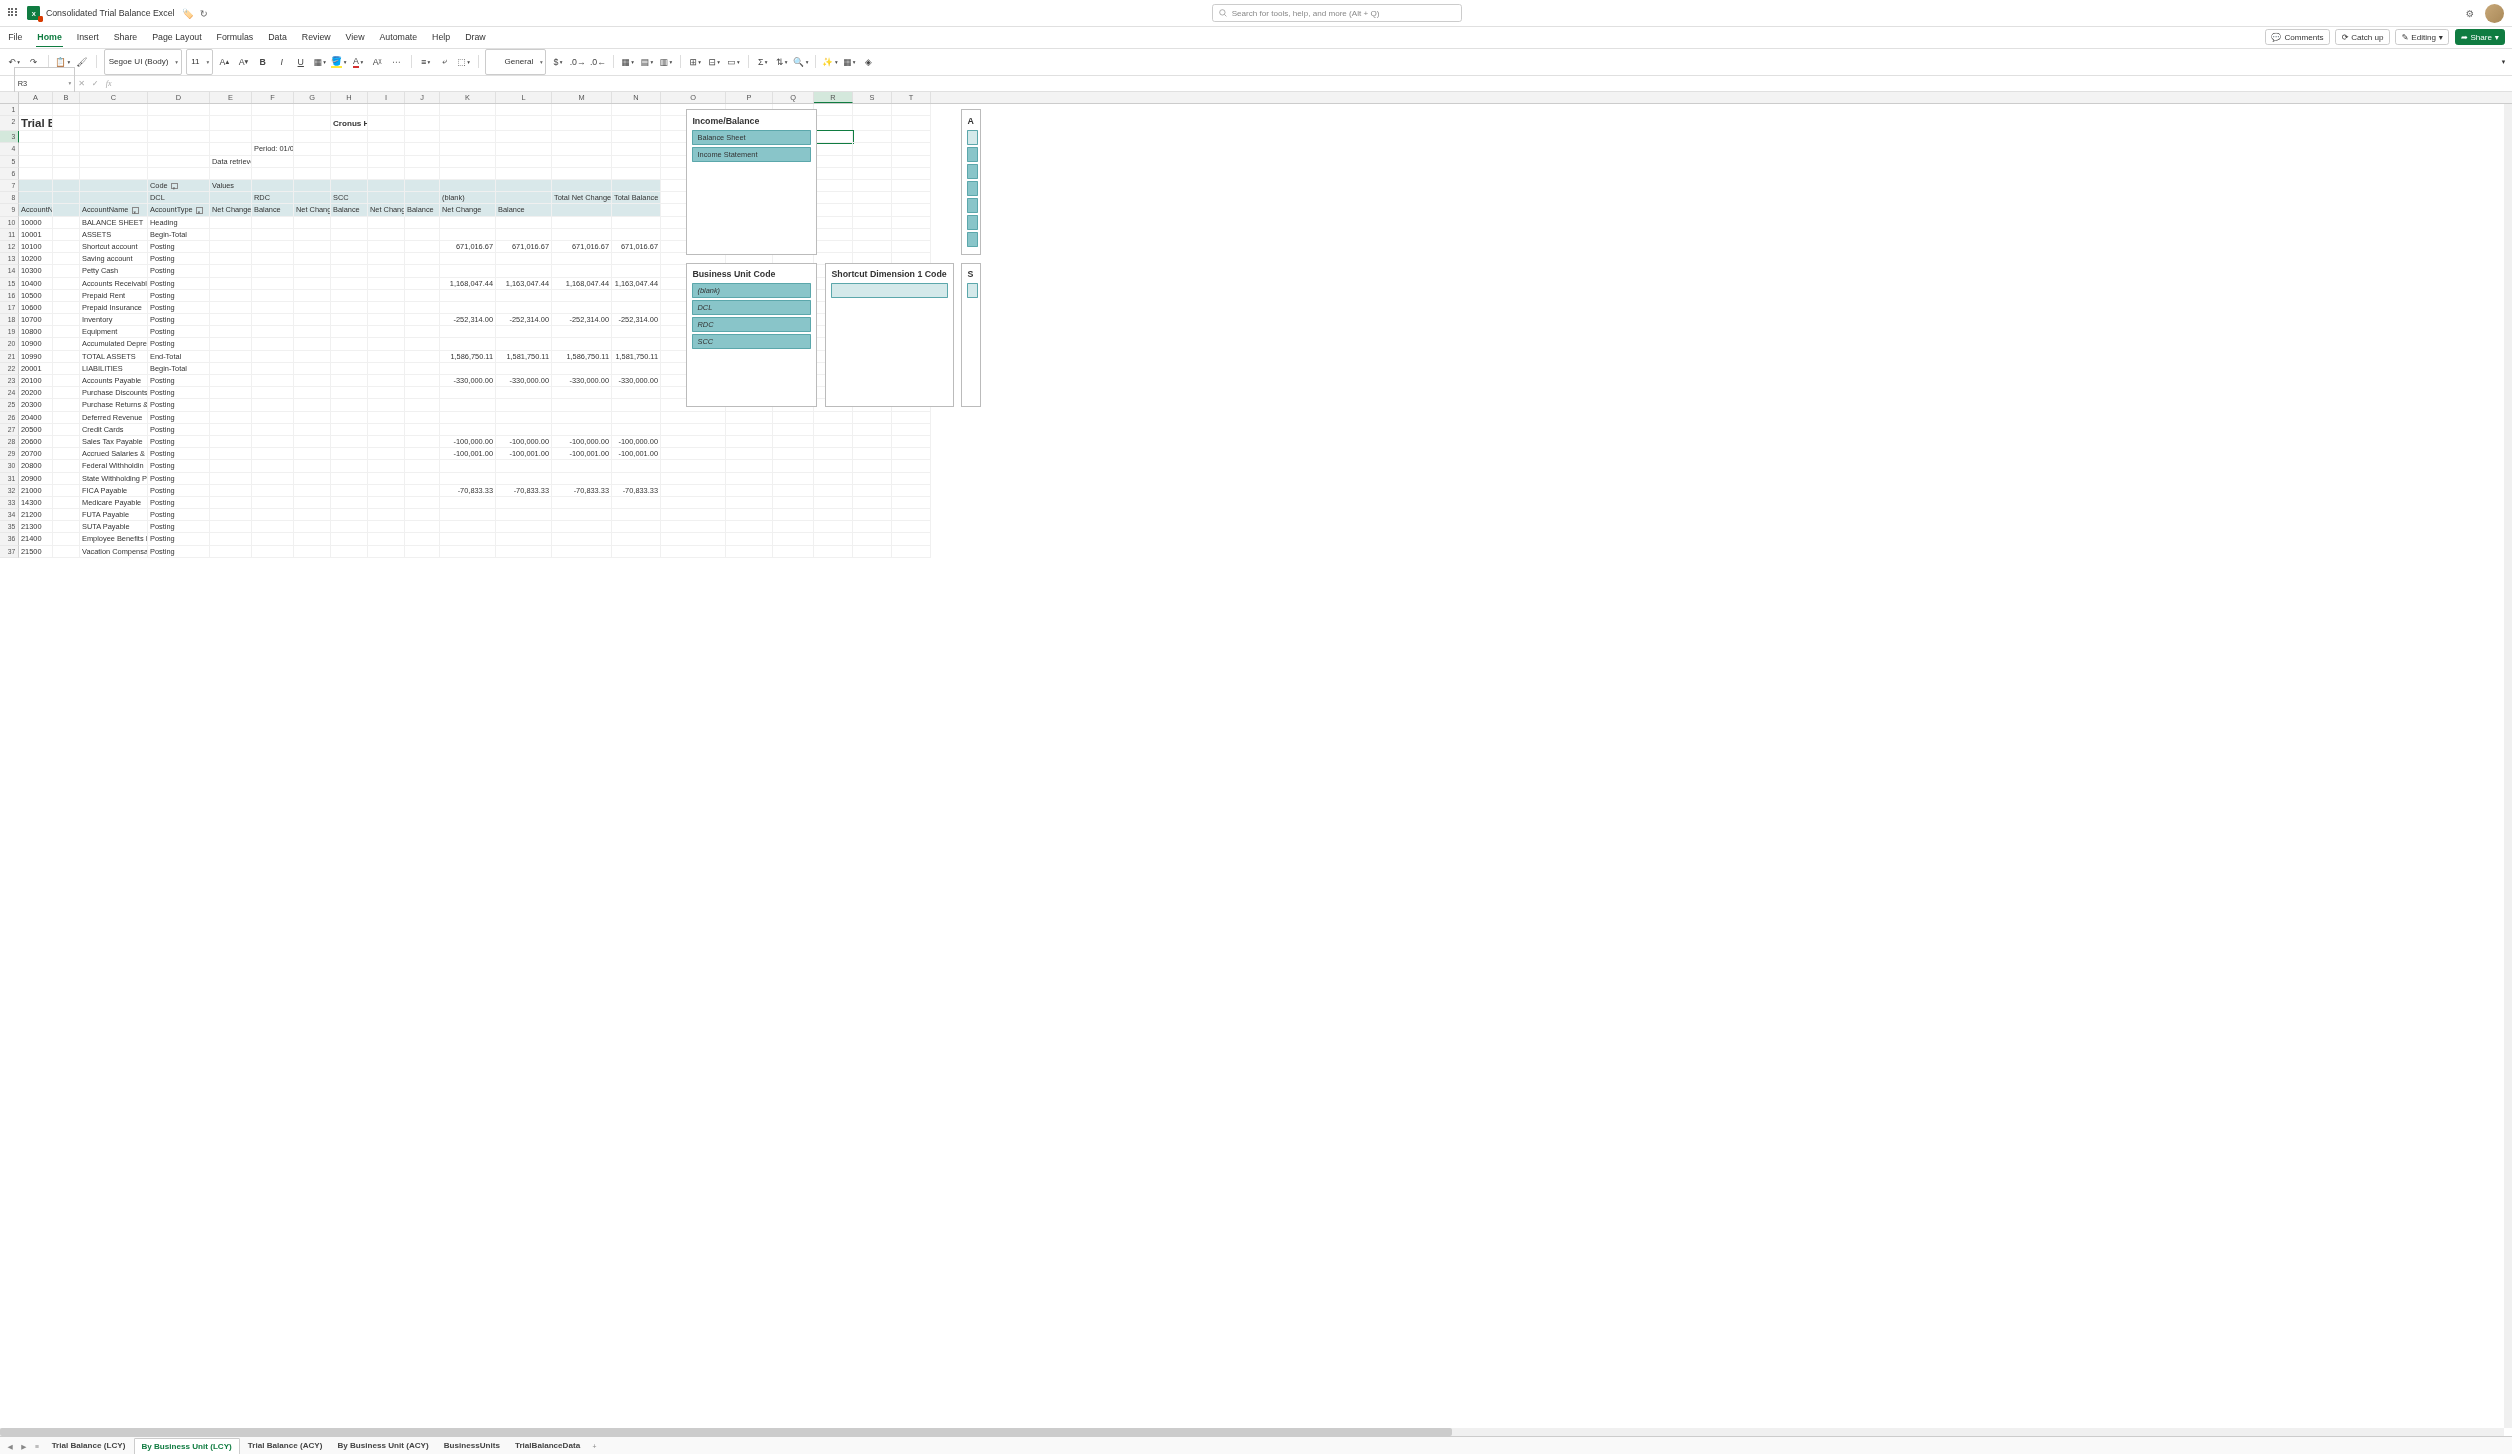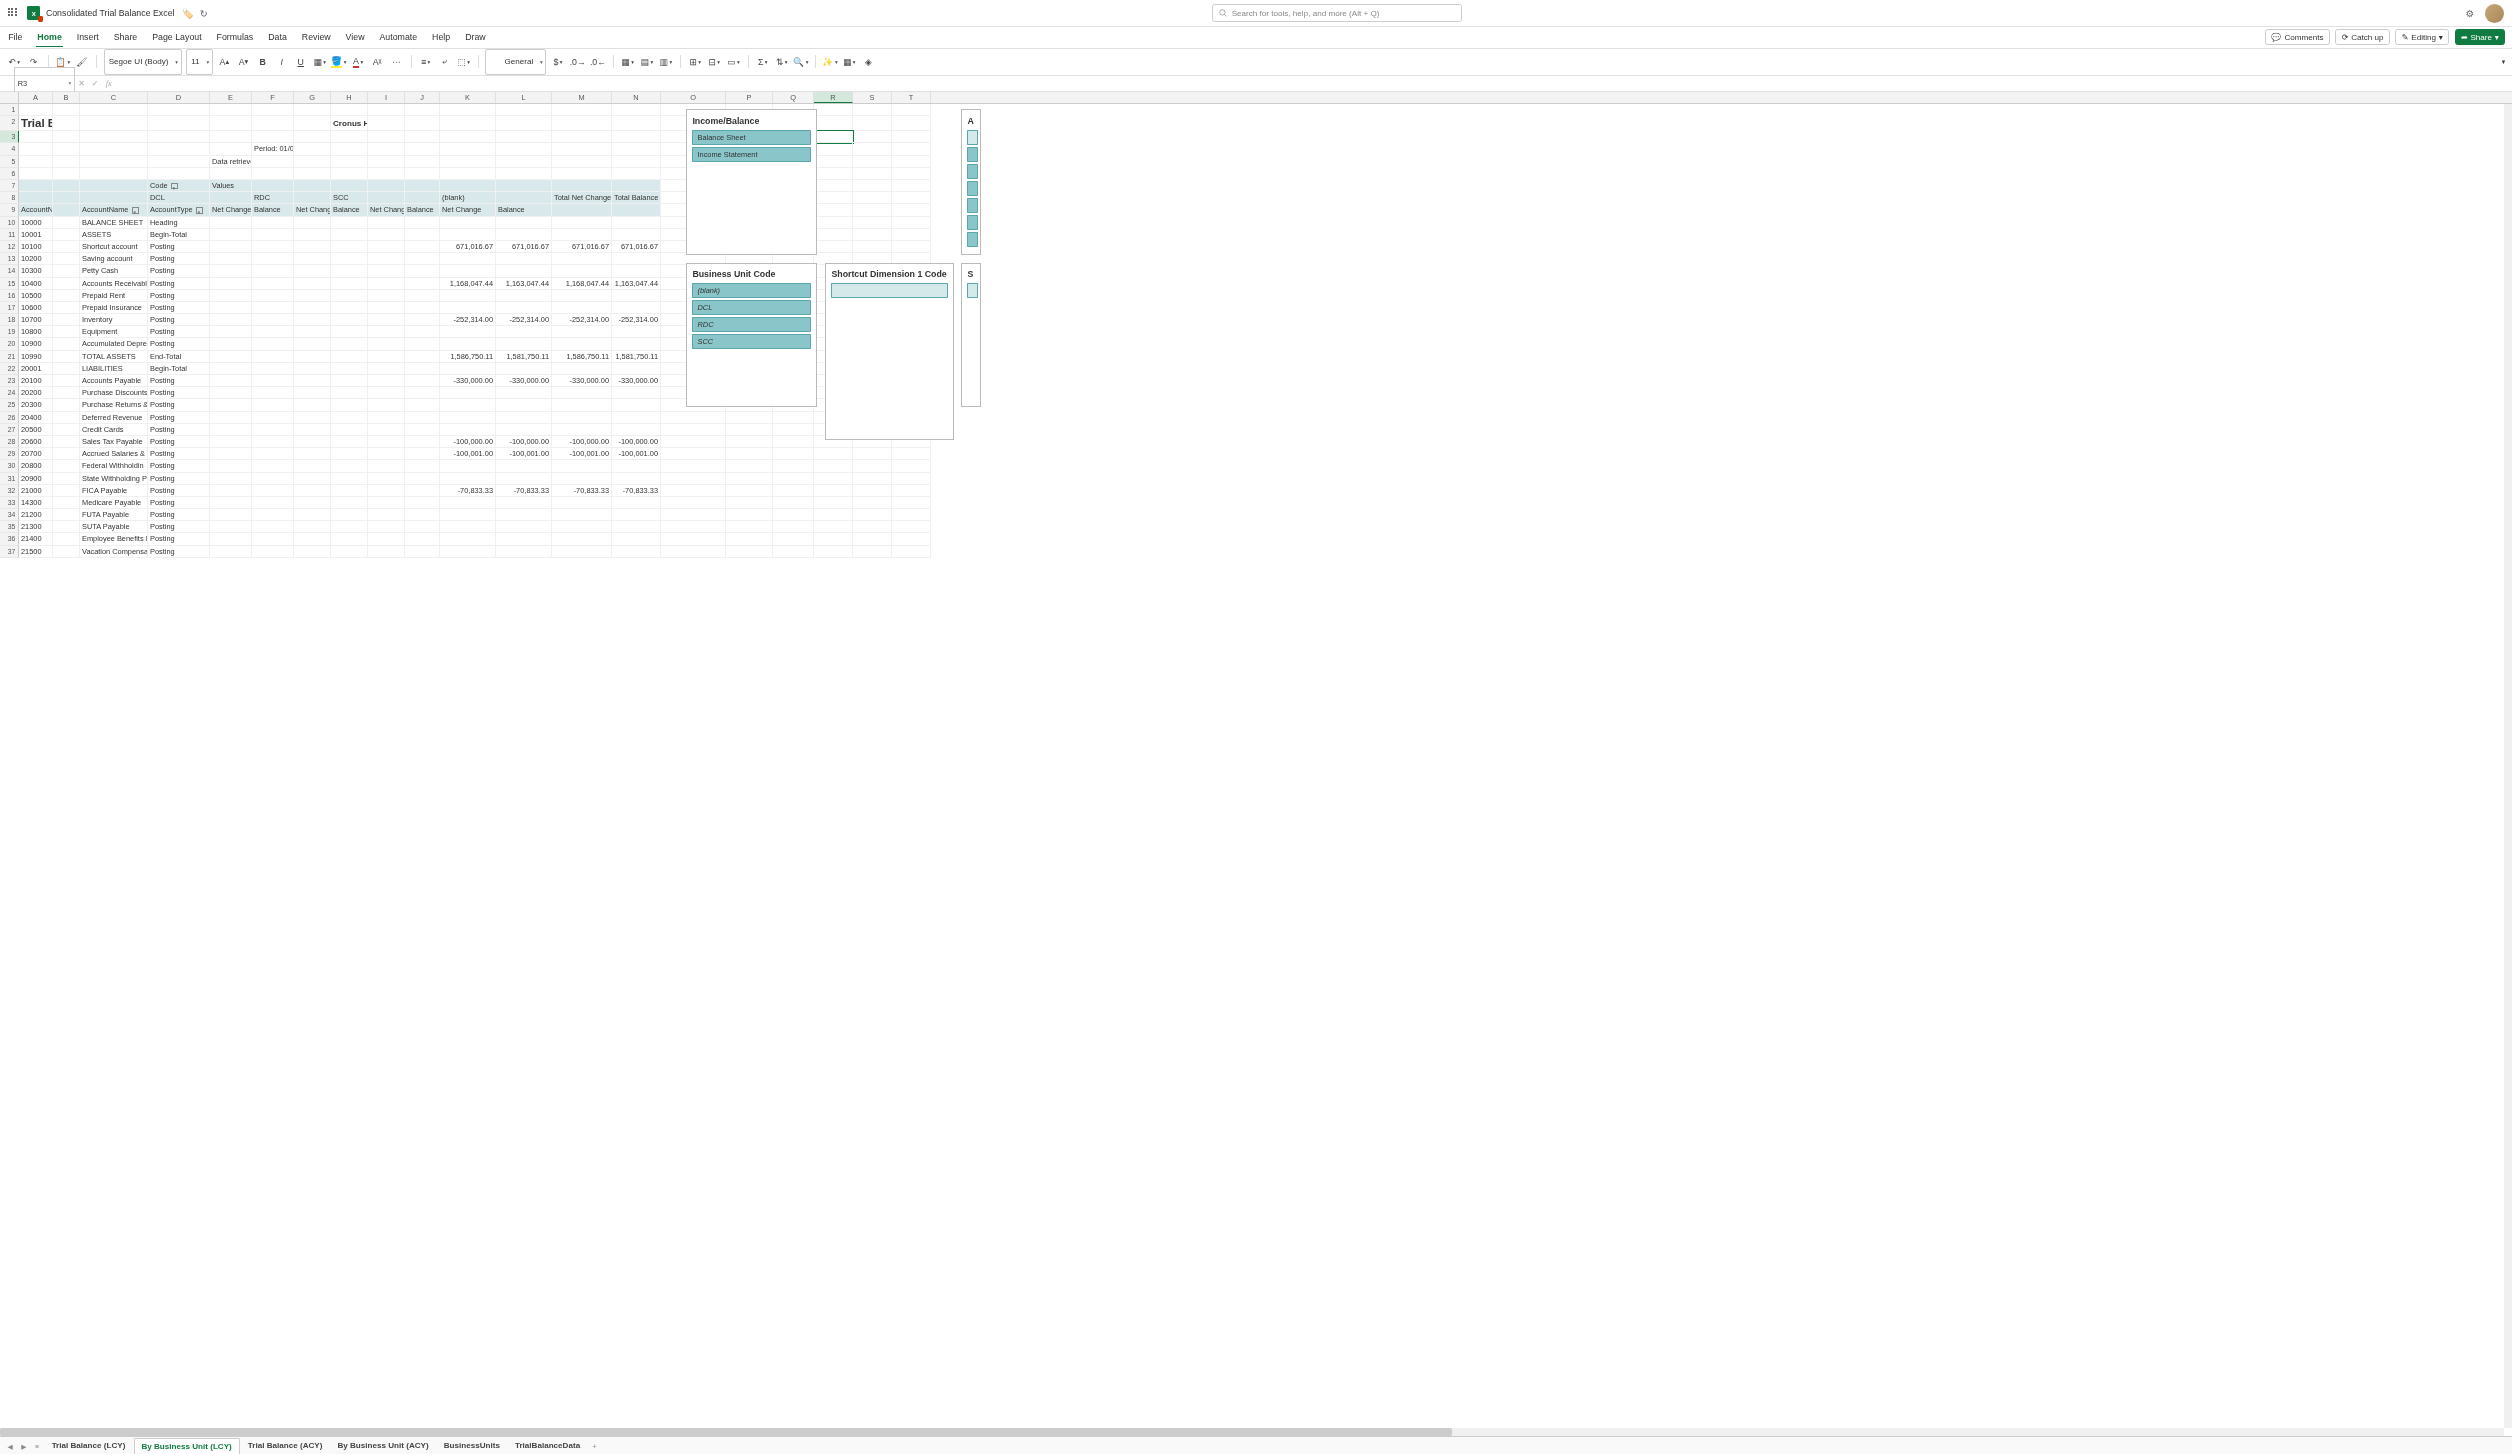--- a/index.html
+++ b/index.html
@@ -1121,21 +1121,21 @@
   </div>
   <div class="slicer" style="left:686px; top:171px; width:131px; height:144px;">
     <h4>Business Unit Code</h4>
     <div id="slicer-bu">
         <div class="slicer-item it">(blank)</div>
         <div class="slicer-item it">DCL</div>
         <div class="slicer-item it">RDC</div>
         <div class="slicer-item it">SCC</div>
       </div>
   </div>
-  <div class="slicer" style="left:825px; top:171px; width:129px; height:177px;">
+  <div class="slicer" style="left:825px; top:171px; width:129px; height:144px;">
     <h4>Shortcut Dimension 1 Code</h4>
     <div id="slicer-sd">
         <div class="slicer-item dim">&nbsp;</div>
       </div>
   </div>
   <div class="slicer" style="left:961px; top:171px; width:20.3px; height:144px; overflow:hidden;">
     <h4>S</h4>
     <div class="slicer-item dim">&nbsp;</div>
   </div>
 

